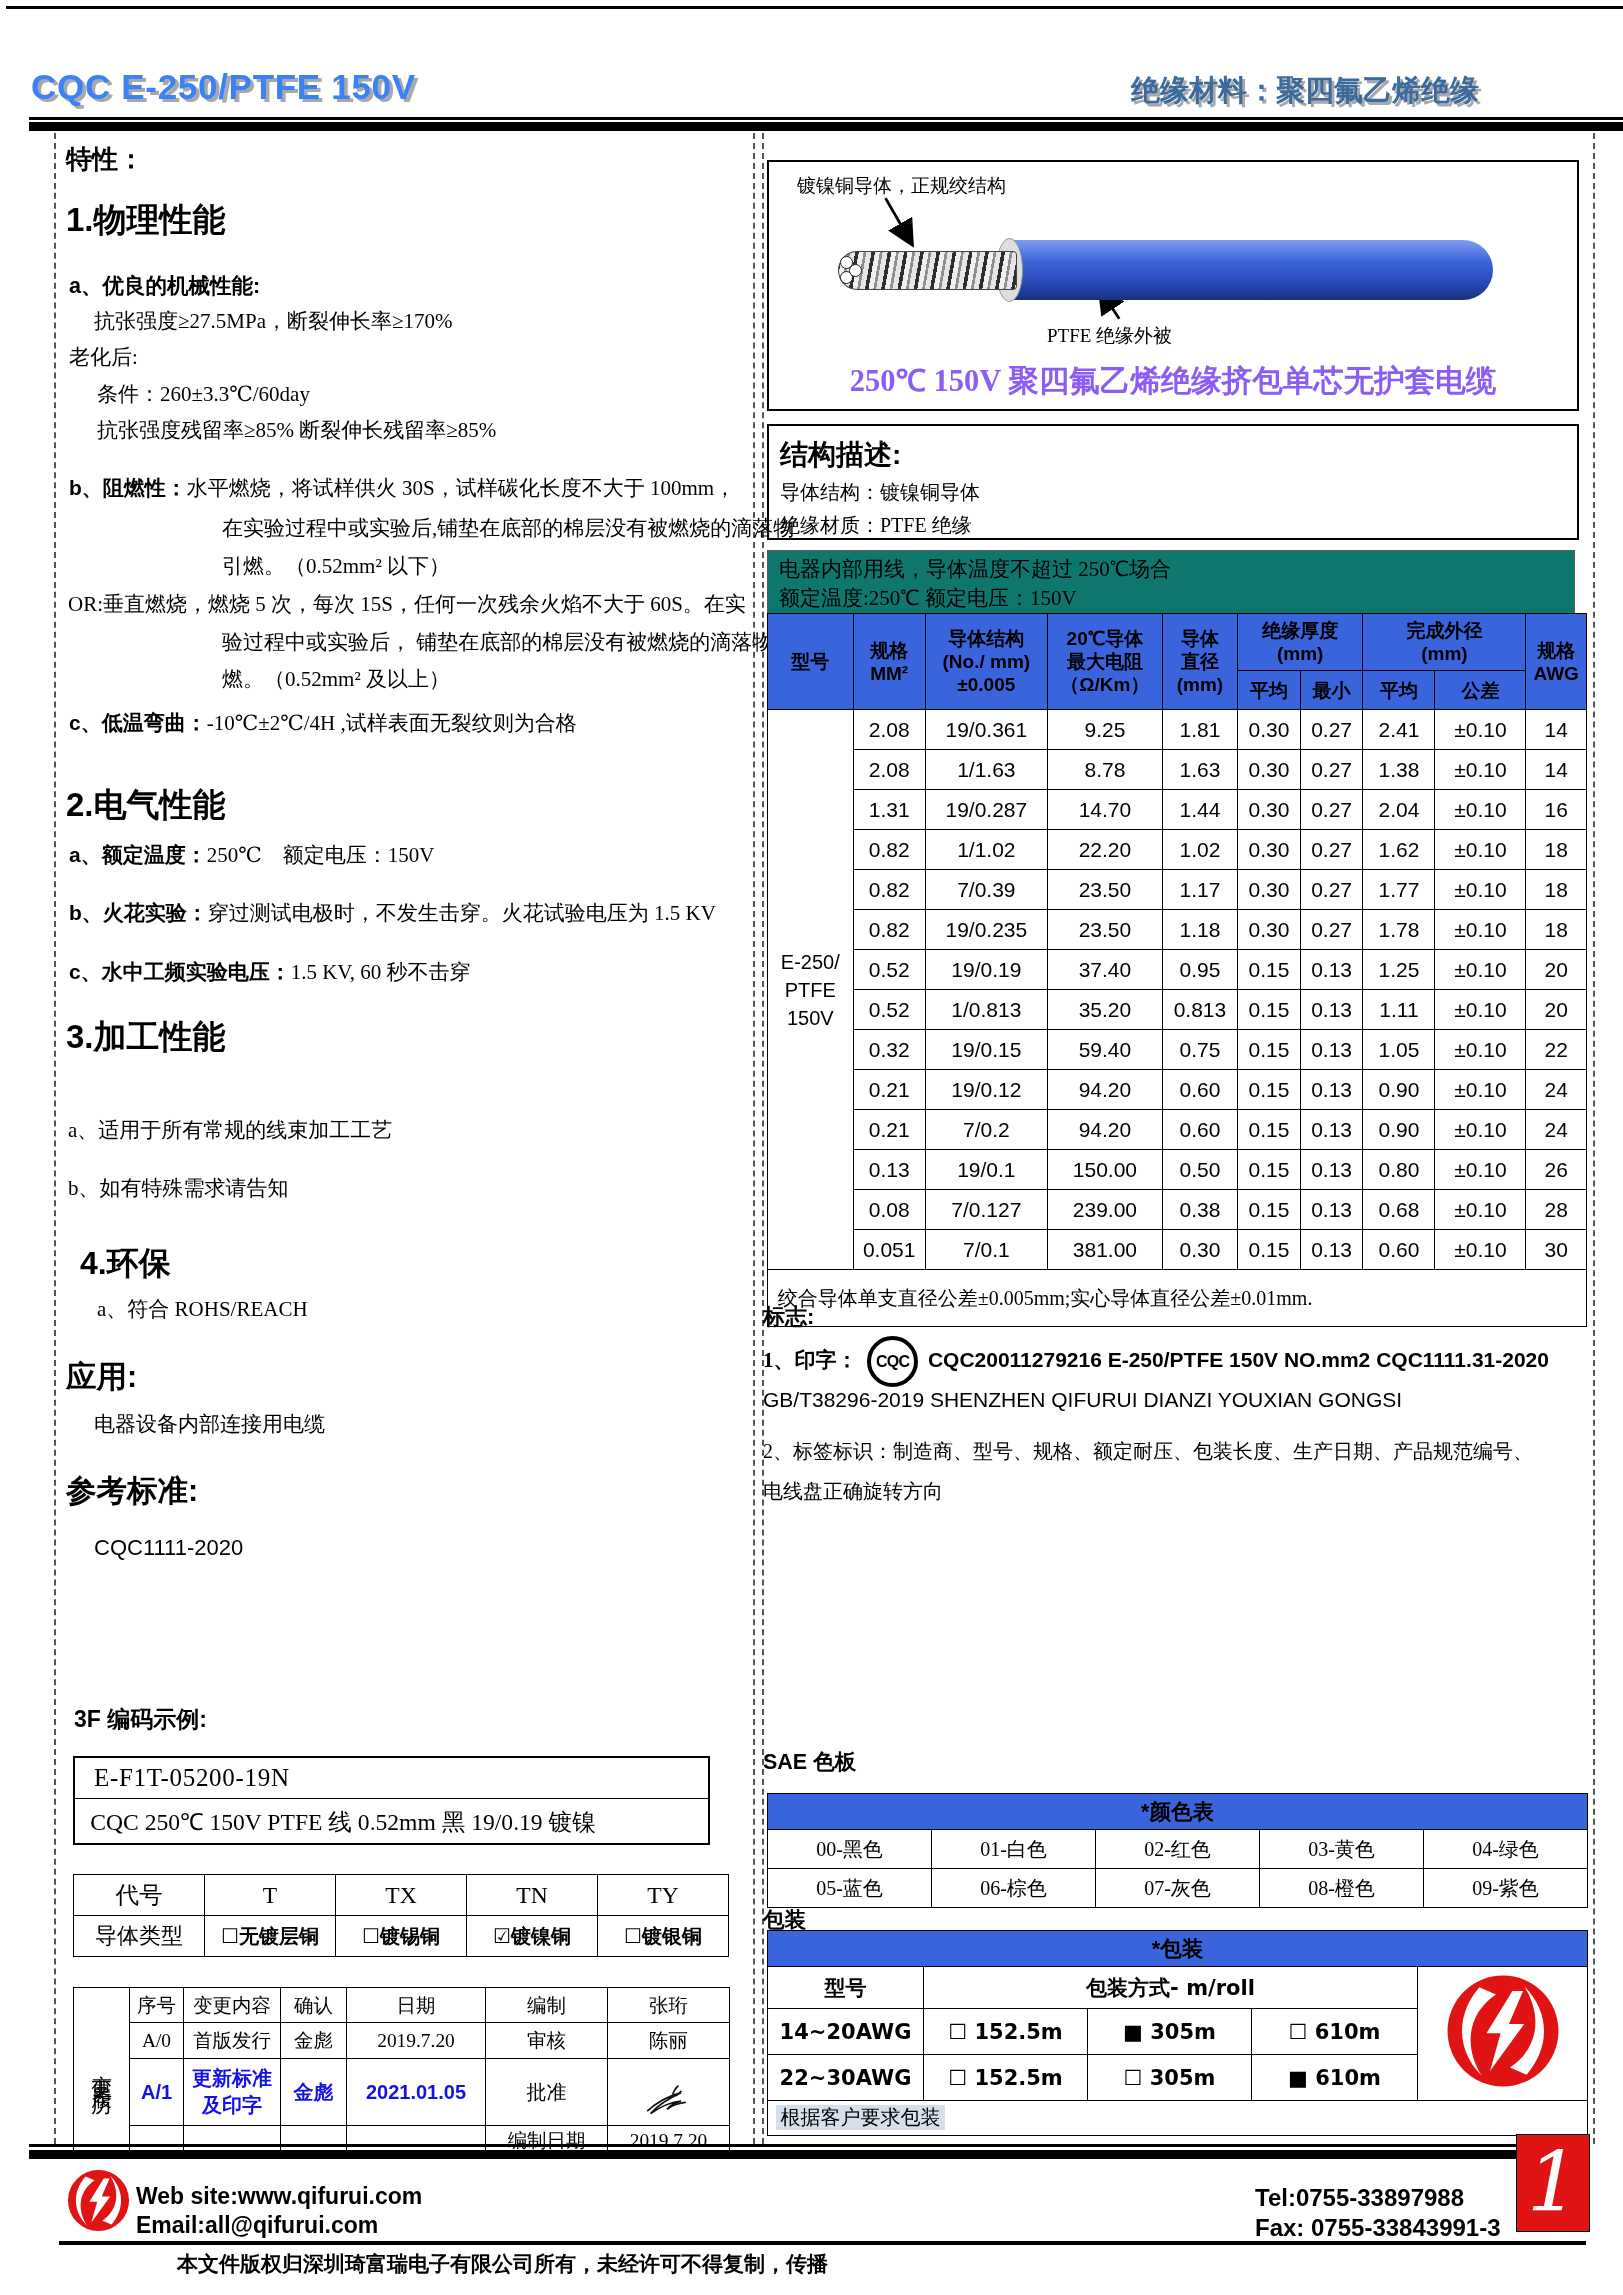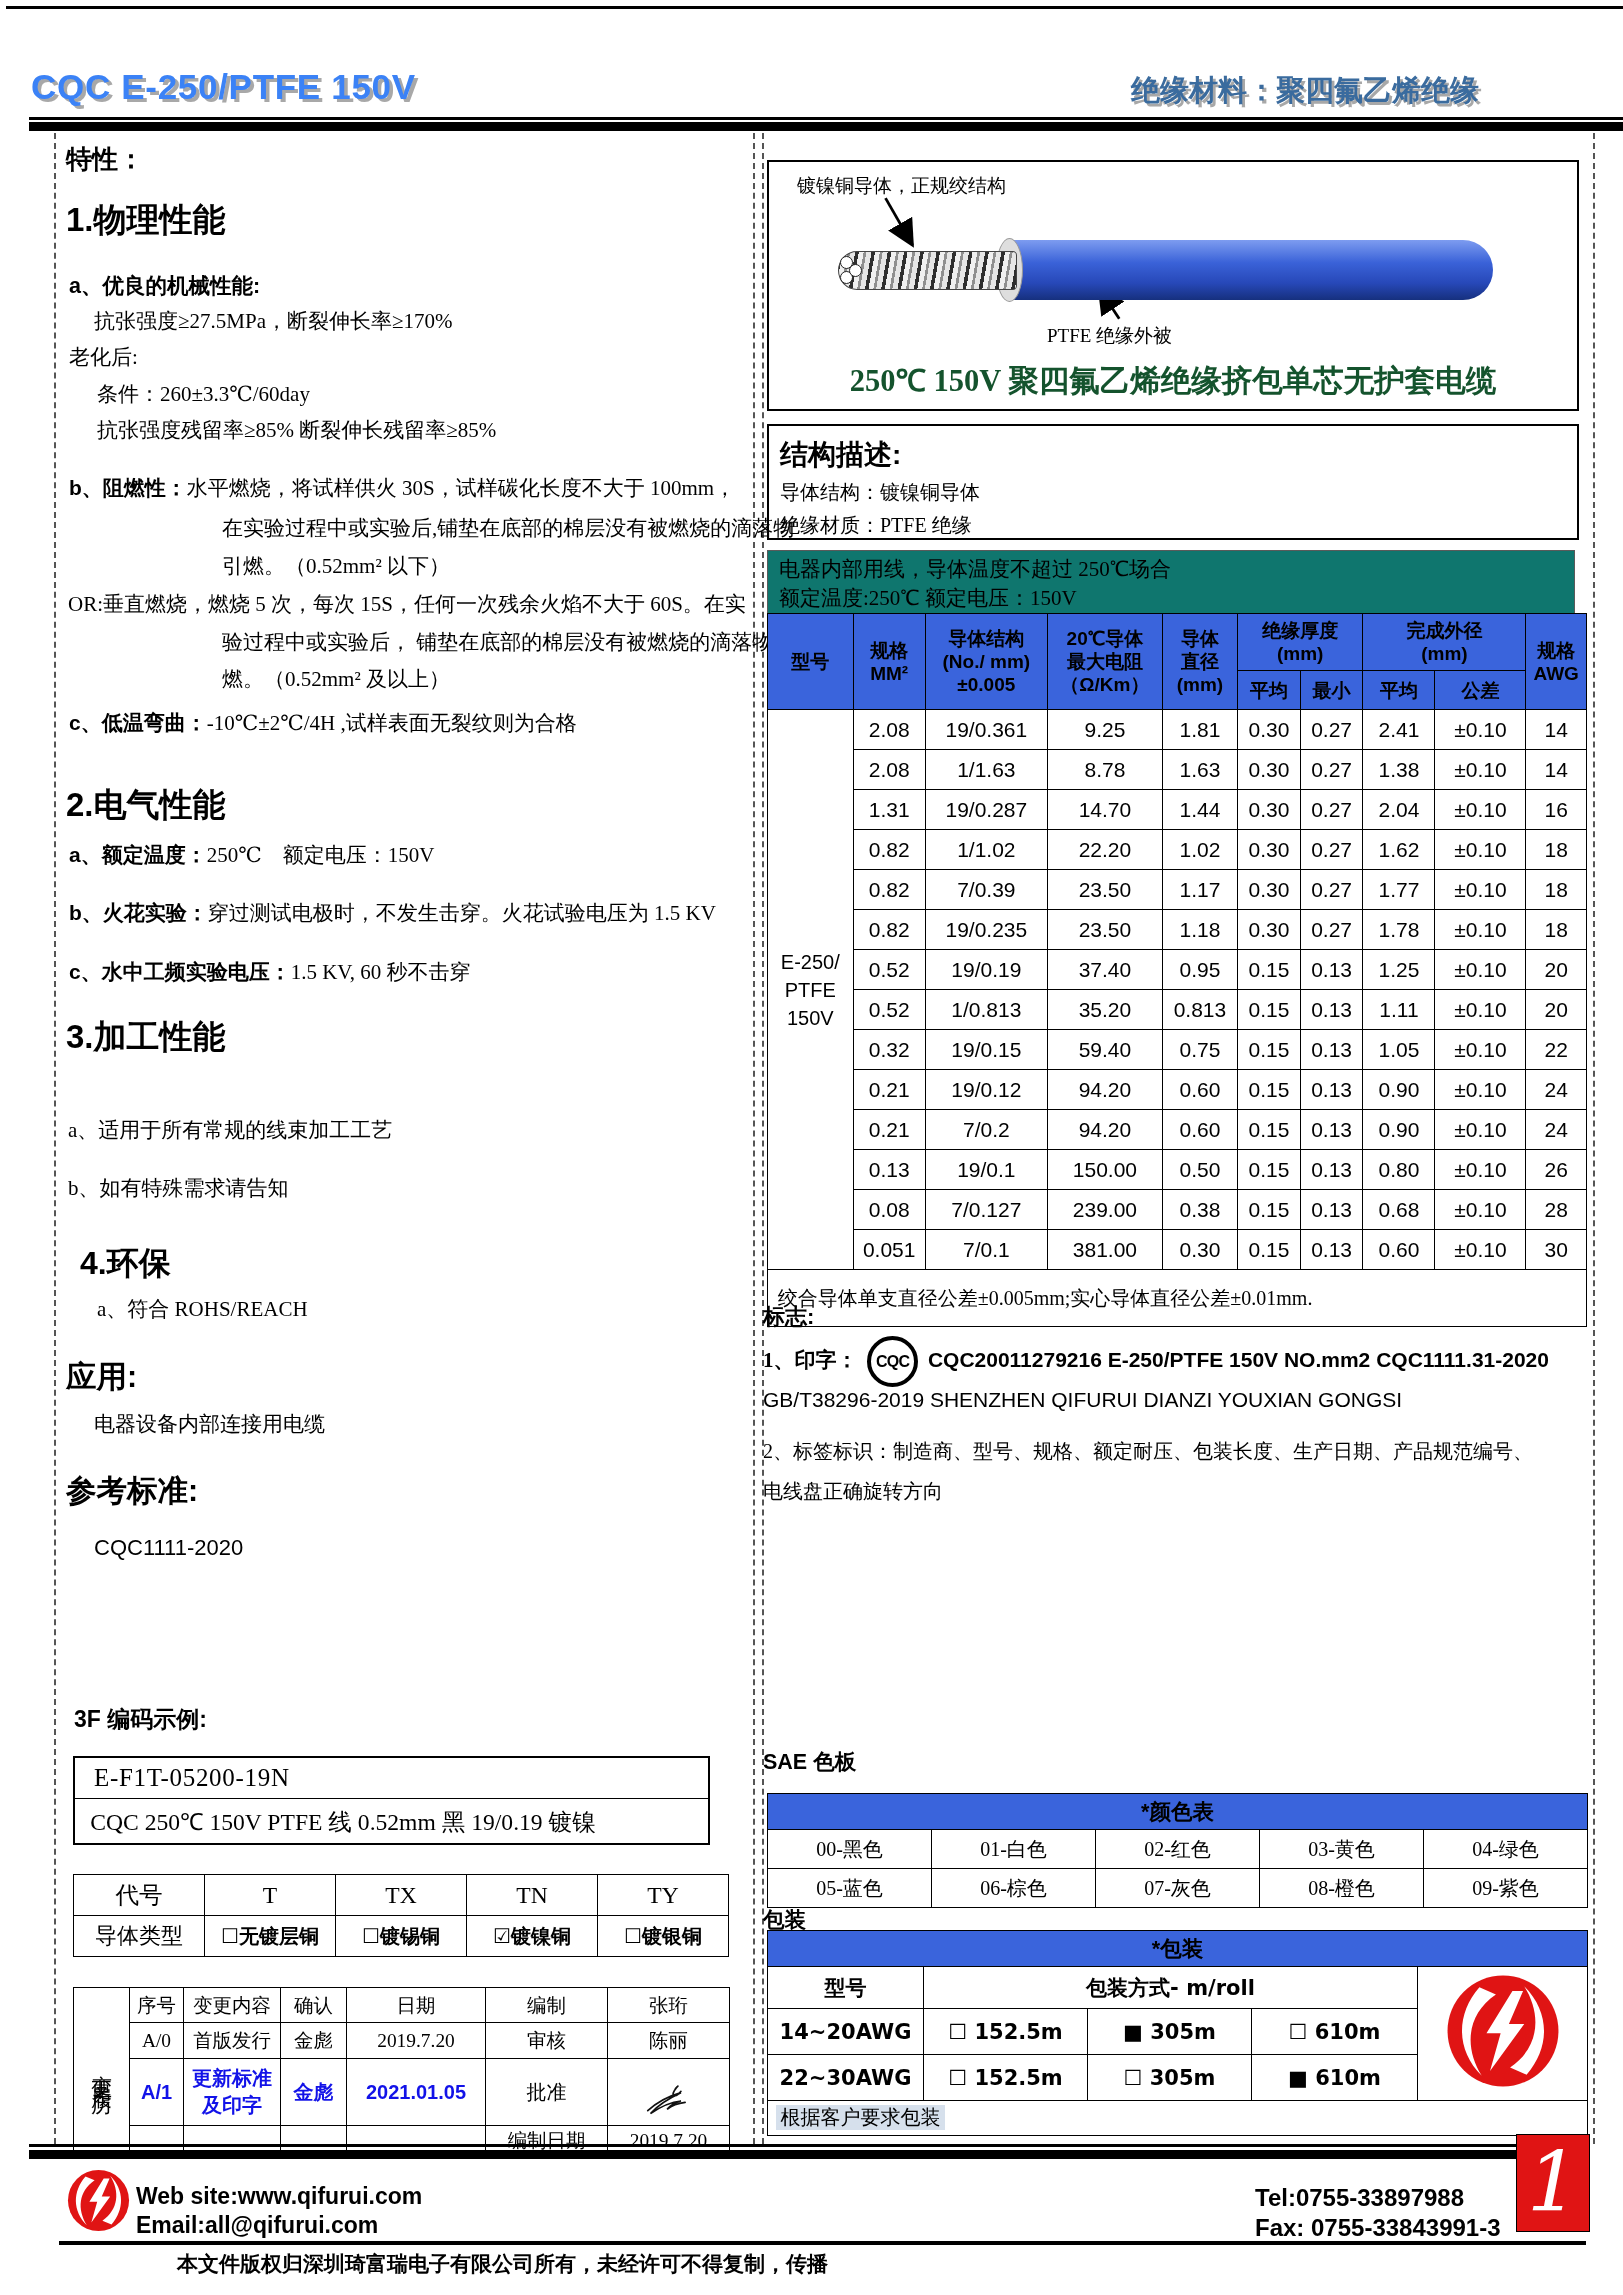--- a/index.html
+++ b/index.html
@@ -64,21 +64,21 @@
   .cable-label{position:absolute;font:19px "Liberation Serif",serif;white-space:nowrap;}
   .conductor{position:absolute;left:69px;top:89px;width:177px;height:37px;border-radius:19px 4.2px 4.2px 19px/50% 4.2px 4.2px 50%;
     background:repeating-linear-gradient(100deg,#2e2e2e 0 3.5px,#f0f0f0 3.5px 8.3px,#8f8f8f 8.3px 11px,#e6e6e6 11px 16px);
     border:0.7px solid #444;z-index:3;}
   .strand{position:absolute;width:11px;height:11px;border-radius:50%;background:#fff;border:1.4px solid #222;}
   .ptfe-end{position:absolute;left:227px;top:76px;width:25px;height:62px;border-radius:50%;
     background:#dedede;border:0.7px solid #999;z-index:2;}
   .jacket{position:absolute;left:235px;top:78px;width:489px;height:60px;z-index:1;
     border-radius:5.6px 30px 30px 5.6px/5.6px 50% 50% 5.6px;
     background:linear-gradient(180deg,#7d9cf0 0%,#3a62d8 38%,#2748b8 72%,#16307e 100%);}
-  .cable-caption{position:absolute;left:0;right:0;top:196px;text-align:center;color:#14532d;
+  .cable-caption{position:absolute;left:0;right:0;top:196px;text-align:center;color:#8b5cf6;
     font:30.5px "Liberation Serif",serif;white-space:nowrap;font-weight:bold;}
 
   .struct-box .head{font:28px "Liberation Sans",sans-serif;font-weight:bold;margin:9.7px 0 4.2px 11px;}
   .struct-box .ln{font:20px "Liberation Serif",serif;margin:5.6px 0 0 11px;}
 
   
   .spec{left:767px;top:613px;width:820px;}
   .spec th{background:#3a64dc;font:bold 19px "Liberation Sans",sans-serif;white-space:pre-line;line-height:23px;}
   .spec td{font:21px "Liberation Sans",sans-serif;height:37px;}
   .spec .model-cell{font-size:20px;white-space:pre-line;line-height:28px;}

